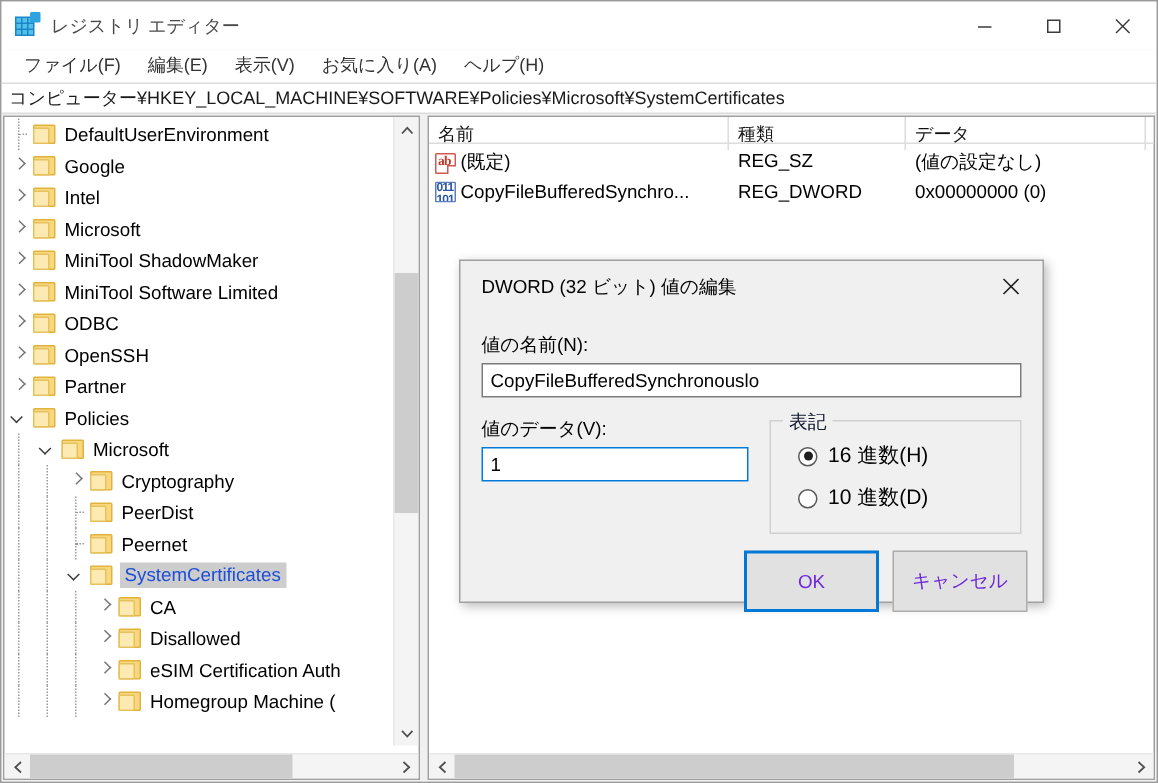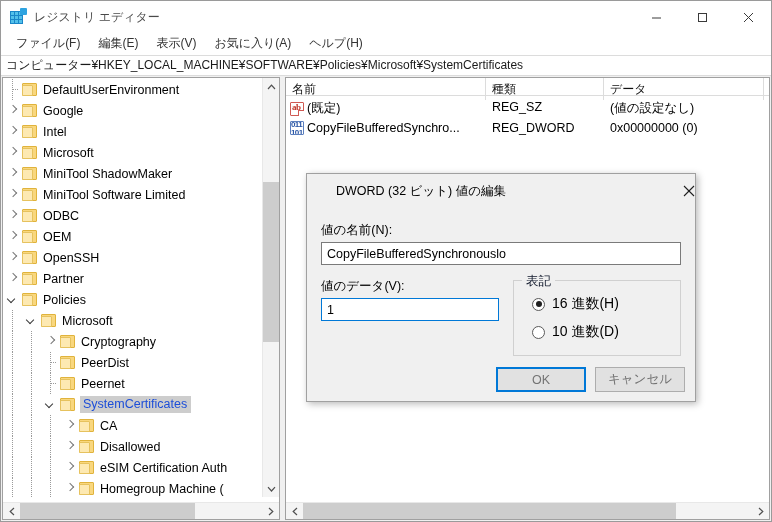--- a/index.html
+++ b/index.html
@@ -237,21 +237,21 @@
 
   
   .dialog {
     position: absolute; left: 305px; top: 172px;
     width: 390px; height: 229px;
     background: #f0f0f0;
     border: 1px solid #a0a0a0;
     box-shadow: 2px 2px 7px rgba(0,0,0,0.28);
   }
   .dlg-title {
-    position: absolute; left: 15px; top: 0; width: 388px; height: 34px;
+    position: absolute; left: 0; top: 0; width: 388px; height: 34px;
     display: flex; align-items: center; text-align: center;
   }
   .dlg-title-text {
     font-size: 12.5px; color: #000; margin-left: 14px;
   }
   .dlg-close {
     margin-left: auto; width: 42px; height: 30px;
     display: flex; align-items: center; justify-content: center;
     color: #202020;
   }
@@ -278,23 +278,23 @@
   .radio {
     width: 13px; height: 13px; border-radius: 50%;
     border: 1px solid #5a5a5a; background: #fff; margin-right: 7px;
     position: relative; flex: none;
   }
   .radio.on::after {
     content: ""; position: absolute; left: 2.5px; top: 2.5px;
     width: 6px; height: 6px; border-radius: 50%; background: #202020;
   }
   .btn {
-    height: 25px; background: #e1e1e1; border: 1px solid #adadad;
+    height: 41px; background: #e1e1e1; border: 1px solid #adadad;
     display: flex; align-items: center; justify-content: center;
-    font-size: 12.5px; color: #737373;
+    font-size: 12.5px; color: #6d28d9;
   }
   .btn.default { border: 2px solid #0078d7; background: #e1e1e1; }
 </style>
 </head>
 <body>
 
 <div id="app">
 
   <div class="titlebar">
     <div class="title-icon">
@@ -415,30 +415,20 @@
             <div class="tree-label">ODBC</div>
           </div>
           <div class="tree-row">
             <div class="tw">
               <div class="chev"></div>
             </div>
             <div class="folder">
               <span class="back"></span>
               <span class="front"></span>
             </div>
-            <div class="tree-label">OEM</div>
-          </div>
-          <div class="tree-row">
-            <div class="tw">
-              <div class="chev"></div>
-            </div>
-            <div class="folder">
-              <span class="back"></span>
-              <span class="front"></span>
-            </div>
             <div class="tree-label">OpenSSH</div>
           </div>
           <div class="tree-row">
             <div class="tw">
               <div class="chev"></div>
             </div>
             <div class="folder">
               <span class="back"></span>
               <span class="front"></span>
             </div>

